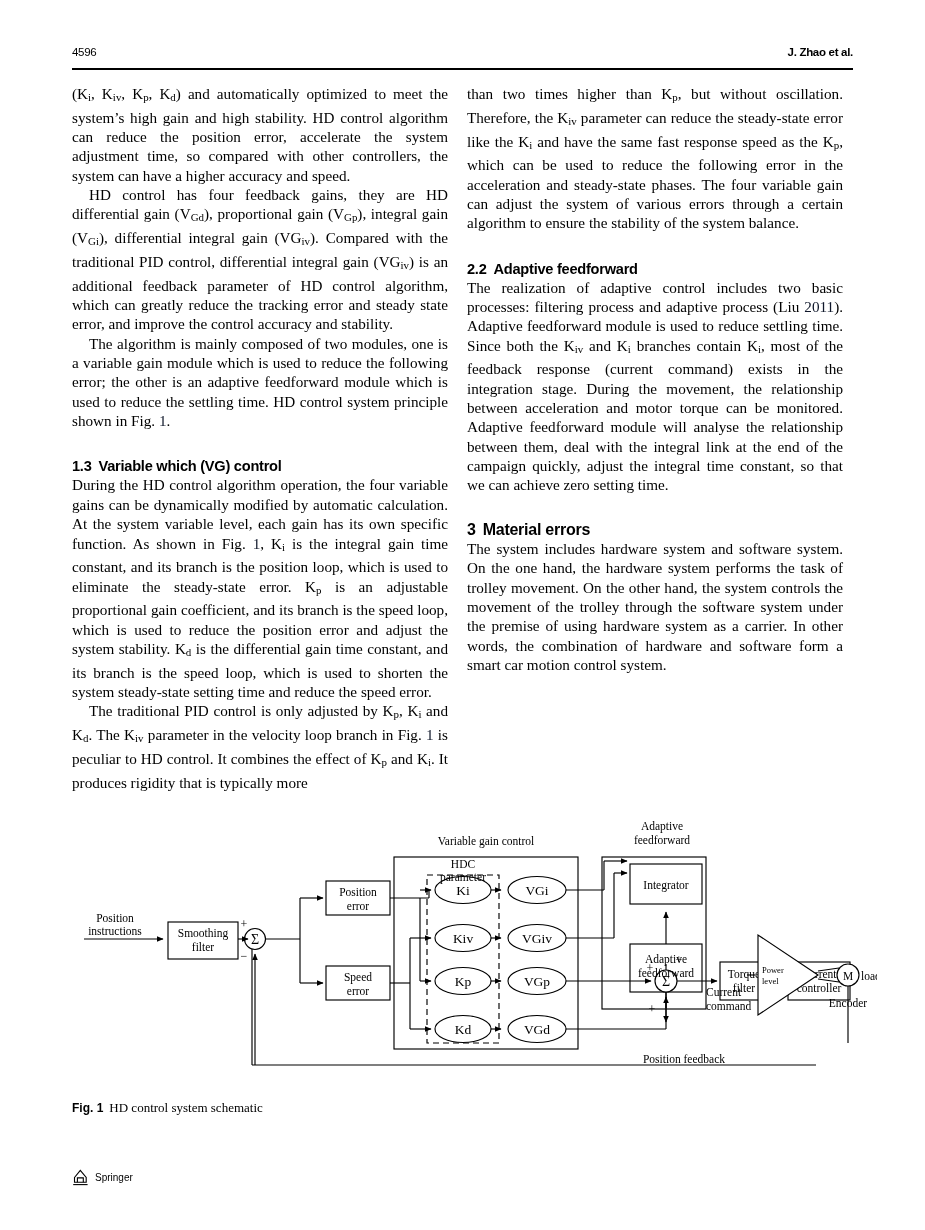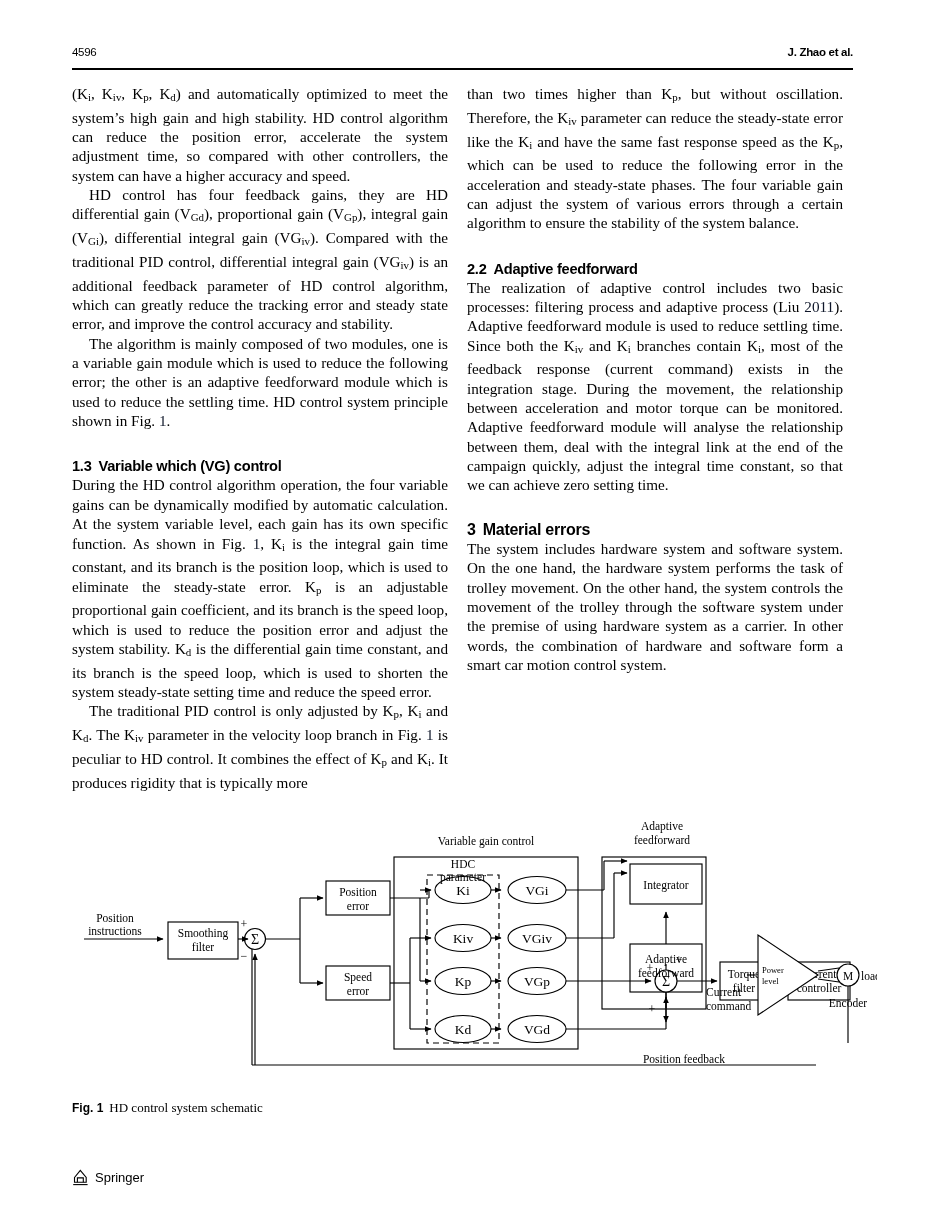--- a/index.html
+++ b/index.html
@@ -99,21 +99,21 @@
     font-size: 12px;
     margin-right: 6px;
   }
 
   
   .footer {
     position: absolute;
     left: 72px;
     top: 1168px;
     font-family: "Liberation Sans", sans-serif;
-    font-size: 13px;
+    font-size: 10px;
     display: flex;
     align-items: center;
     gap: 6px;
   }
   .footer .logo { display: block; }
 
   
   .svgtxt { font-family: "Liberation Serif", serif; }
 </style>
 </head>

